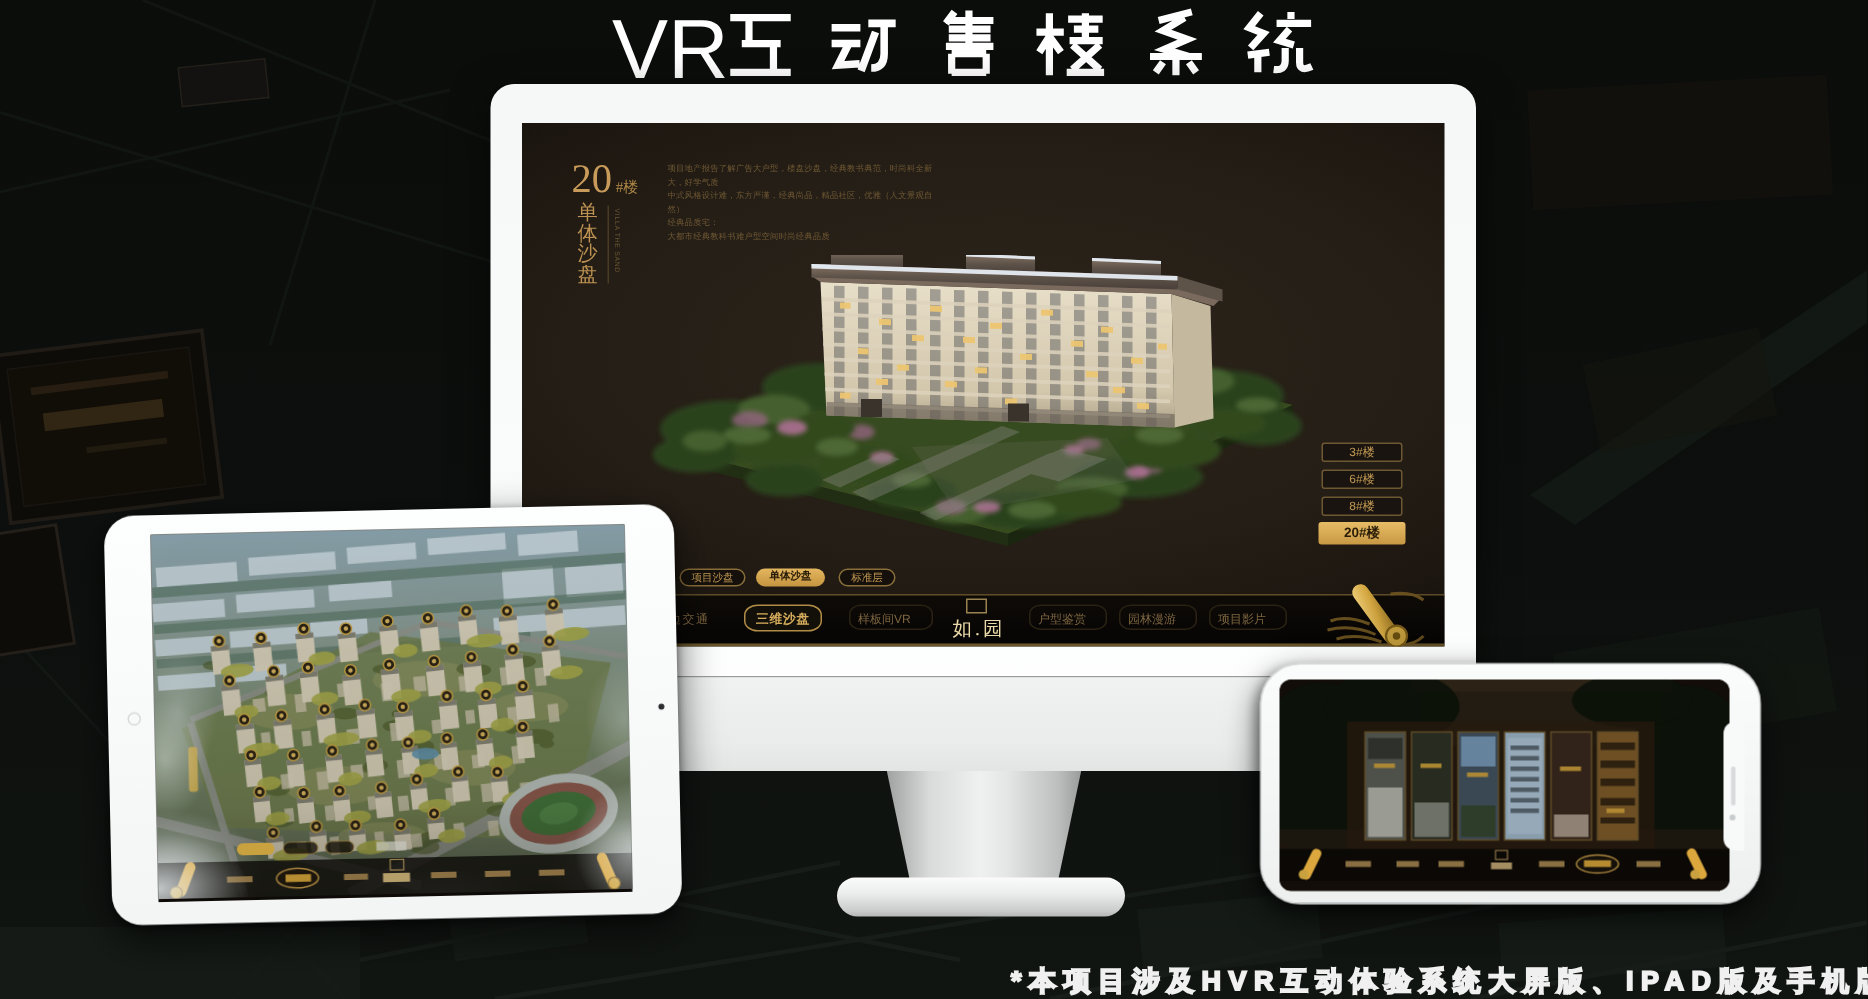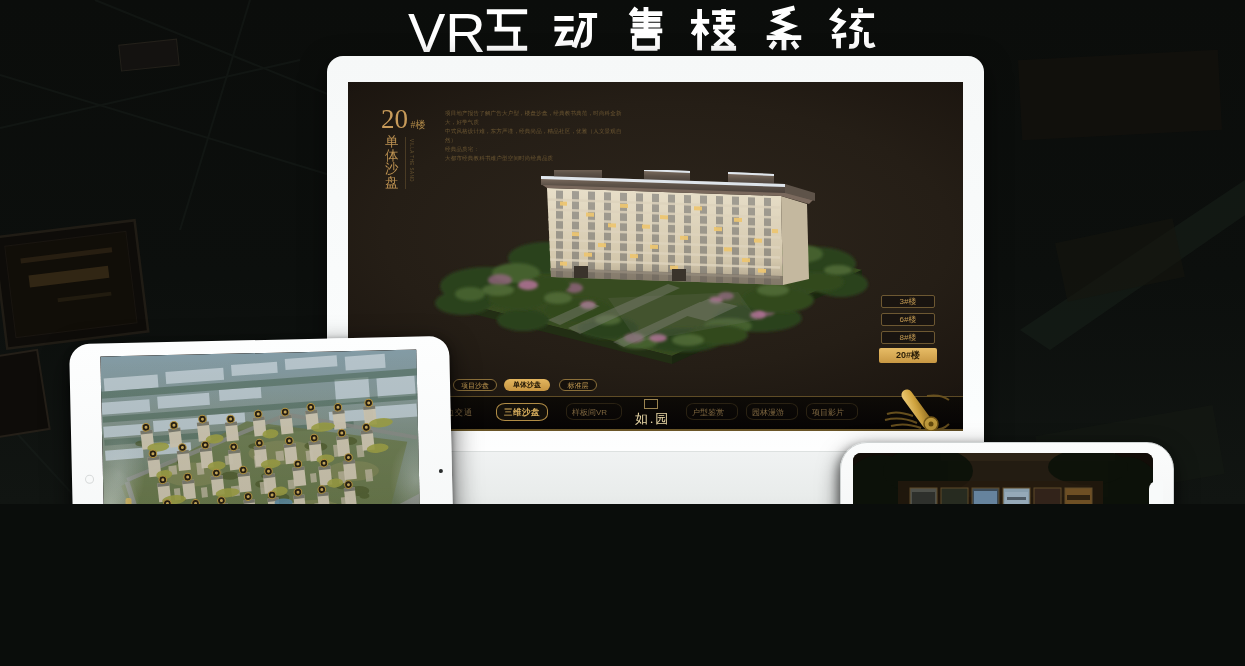--- a/index.html
+++ b/index.html
@@ -1,15 +1,15 @@
 <!DOCTYPE html>
 <html><head><meta charset="utf-8">
 <style>
 html,body{margin:0;padding:0;background:#0a0d0b;}
-#stage{position:relative;width:1245px;height:504px;overflow:hidden;
+#stage{position:relative;width:1245px;height:666px;overflow:hidden;
   font-family:"Liberation Sans",sans-serif;
   background:linear-gradient(180deg,#0b0d0b 0%,#0c0f0d 55%,#111512 100%);}
 #stage *{position:absolute;box-sizing:border-box;}
 
 .mon-frame{left:327px;top:56px;width:657px;height:395px;background:linear-gradient(180deg,#f6f8f8,#fbfdfd 90%,#fefefe);border-radius:16px 16px 2px 2px;box-shadow:0 8px 26px rgba(0,0,0,.55);}
 .mon-chin{left:327px;top:451px;width:657px;height:63px;background:linear-gradient(180deg,#f0f2f2,#e9eceb 70%,#e2e5e4);border-radius:0 0 10px 10px;border-top:1px solid #dde1e0;}
 .mon-screen{left:348px;top:82px;width:615px;height:349px;background:radial-gradient(115% 95% at 52% 44%,#2d251c 0%,#251e16 40%,#18120d 72%,#100c08 100%);overflow:hidden;}
 
 .stand{left:591px;top:513px;width:130px;height:74px;background:linear-gradient(90deg,#9fa1a0 0%,#d9dbda 22%,#efF1f0 48%,#e4e6e5 62%,#bdbfbe 88%,#999b9a 100%);clip-path:polygon(0 0,100% 0,88% 100%,12% 100%);}
 .base{left:558px;top:585px;width:192px;height:26px;background:linear-gradient(180deg,#fafbfa 0%,#eceeed 40%,#cbcDcc 85%,#b5b7b6 100%);border-radius:14px 14px 16px 16px;}

